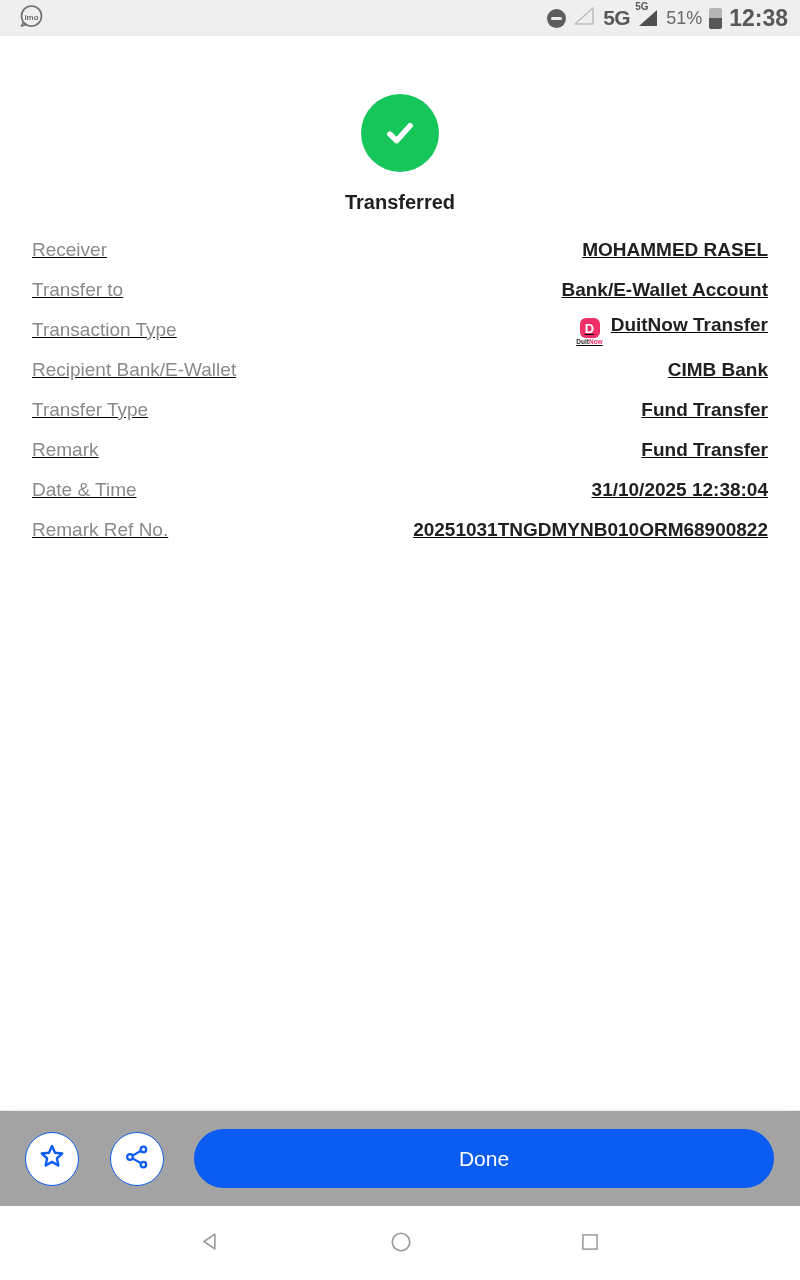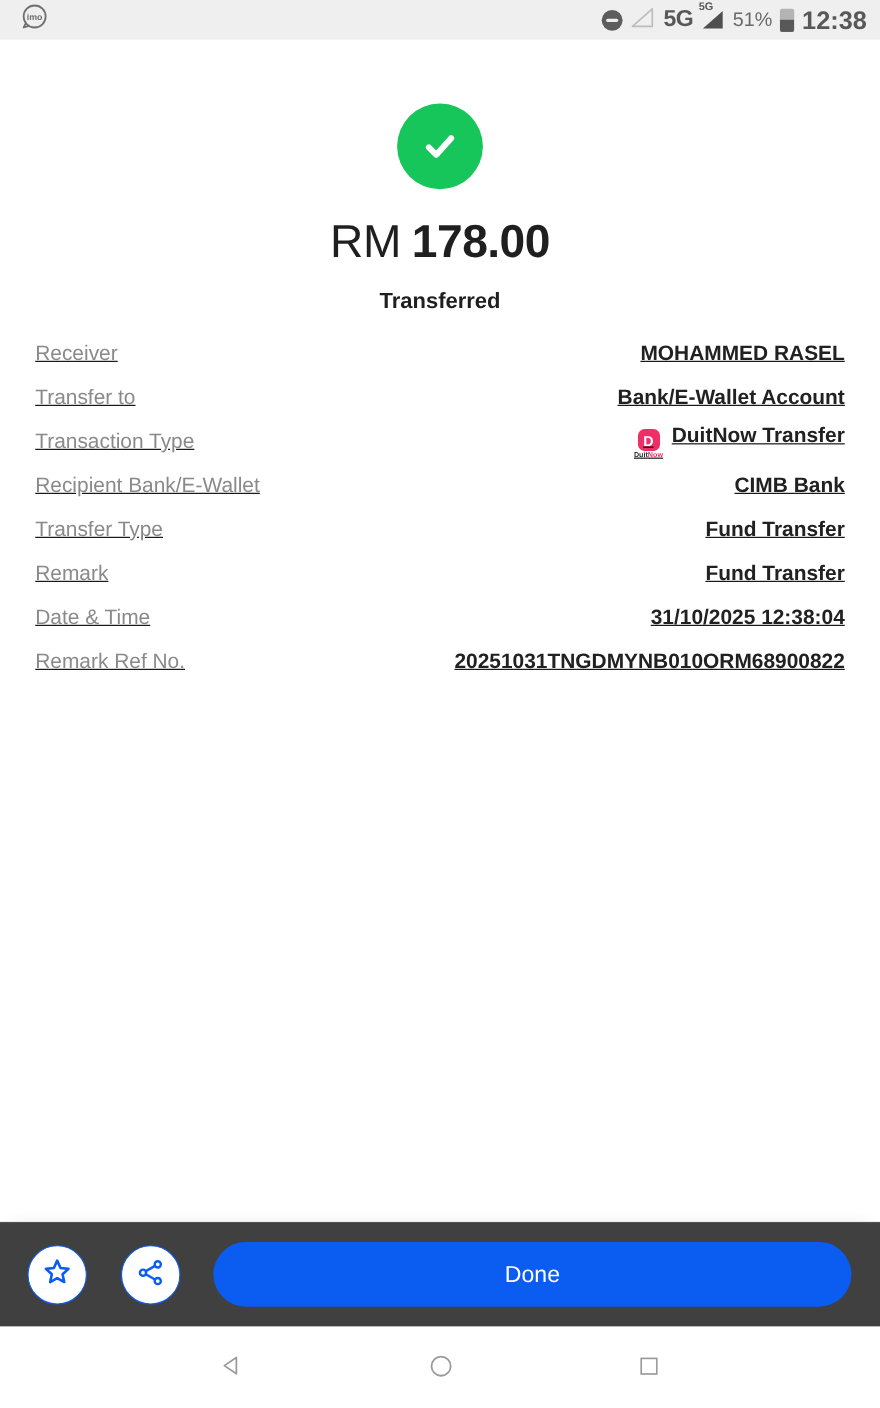--- a/index.html
+++ b/index.html
@@ -32,21 +32,21 @@
   .detail-row { height:40px; display:flex; align-items:center; justify-content:space-between; padding:0 32px; }
   .d-label { font-size:19px; color:var(--label-gray,#8a8a8a); font-weight:400; white-space:nowrap; }
   .d-value-wrap { display:flex; align-items:flex-start; gap:8px; }
   .d-value { font-size:19px; color:var(--value-dark,#212121); font-weight:600; white-space:nowrap; }
   .duitnow-badge { display:none; flex-direction:column; align-items:center; line-height:1; margin-top:4px; }
   .duitnow-badge .dn-square { width:20px; height:20px; border-radius:6px; background:var(--duitnow-pink,#ed2e67); color:#fff; font-size:13px; font-weight:700; display:flex; align-items:center; justify-content:center; }
   .dn-caption { font-size:6.5px; font-weight:700; margin-top:1px; letter-spacing:0; }
   .dn-caption .dk { color:#2b2b2b; } .dn-caption .pk { color:var(--duitnow-pink,#ed2e67); }
 
   
-  .footer-bar { position:absolute; left:0; right:0; top:1110px; height:96px; background:#404040; border-top:1px solid #ececec; box-shadow:0 -8px 10px -8px rgba(0,0,0,0.06); display:flex; align-items:center; padding:0 26px 0 25px; }
+  .footer-bar { position:absolute; left:0; right:0; top:1110px; height:96px; background:#a3a3a3; border-top:1px solid #ececec; box-shadow:0 -8px 10px -8px rgba(0,0,0,0.06); display:flex; align-items:center; padding:0 26px 0 25px; }
   .round-btn { width:54px; height:54px; border-radius:50%; border:1.5px solid var(--primary-blue,#0b5cf1); background:#fff; display:flex; align-items:center; justify-content:center; cursor:pointer; flex:0 0 auto; }
   .round-btn + .round-btn { margin-left:31px; }
   .done-btn { flex:1; height:59px; margin-left:30px; border:none; border-radius:30px; background:var(--primary-blue,#0b5cf1); color:#fff; font-size:21px; font-weight:500; font-family:"Liberation Sans", sans-serif; cursor:pointer; }
 
   
   .nav-bar { position:absolute; left:0; right:0; bottom:0; height:74px; background:#fff; display:flex; align-items:center; justify-content:center; }
   .nav-inner { width:400px; display:flex; align-items:center; justify-content:space-between; }
   .nav-btn { background:none; border:none; cursor:pointer; display:flex; align-items:center; justify-content:center; }
 </style>
 </head>
@@ -83,23 +83,20 @@
       <span class="sb-time">12:38</span>
     </div>
   </div>
 
   <div class="check-circle">
     <svg width="42" height="42" viewBox="0 0 24 24">
       <path d="M6.2 12.6 L10.1 16.4 L17.8 7.8" fill="none" stroke="#ffffff" stroke-width="3.1" stroke-linecap="round" stroke-linejoin="round"></path>
     </svg>
   </div>
 
-  <div class="amount">
-    <span class="cur">RM</span><span class="val">178.00</span>
-  </div>
 
   <div class="status-label">Transferred</div>
 
   <div class="details" id="details-list">
       <div class="detail-row">
       <span class="d-label">Receiver</span>
       <span class="d-value-wrap">
 
         <span class="d-value">MOHAMMED RASEL</span>
       </span>

